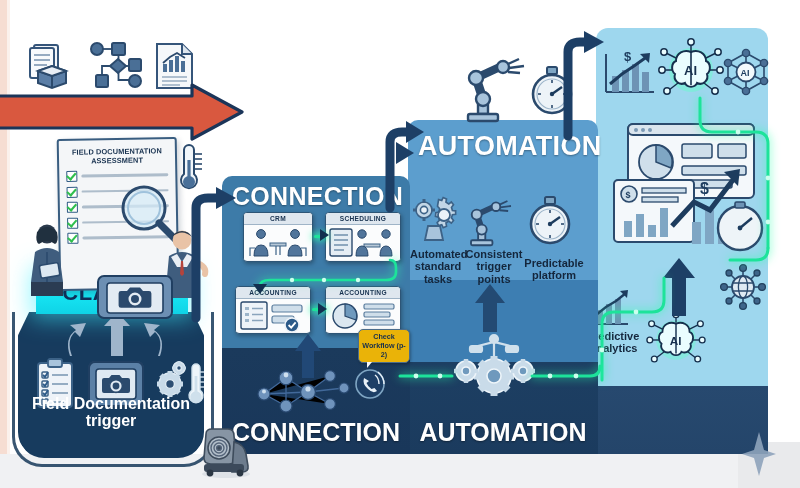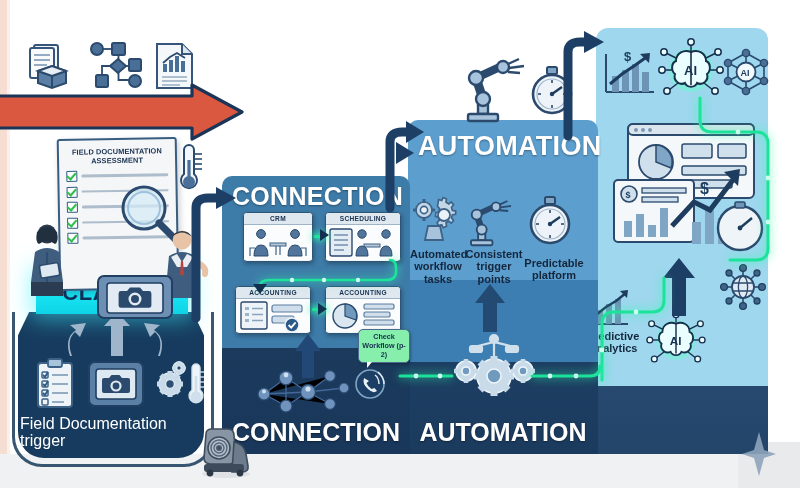--- a/index.html
+++ b/index.html
@@ -76,22 +76,22 @@
 
   
   .base-label{
     position:absolute;color:#fff;font-weight:bold;font-size:25px;
     text-align:center;text-shadow:0 1px 2px rgba(0,0,0,.4);
   }
   .bl-connection{left:222px;top:418px;width:188px;}
   .bl-automation{left:408px;top:418px;width:190px;}
   .bl-intelligence{left:596px;top:418px;width:176px;font-size:24px;}
   .bl-field{
-    position:absolute;left:20px;top:415px;width:182px;color:#fff;font-weight:normal;
-    font-size:16px;line-height:1.08;text-align:left;
+    position:absolute;left:20px;top:395px;width:182px;color:#fff;font-weight:bold;
+    font-size:16px;line-height:1.08;text-align:center;
   }
 
   
   .topicons{position:absolute;left:26px;top:42px;display:flex;gap:12px;align-items:center;}
 
   
   .red-arrow{position:absolute;left:-4px;top:84px;}
 
   
   .mc-text{
@@ -129,21 +129,21 @@
 
   
   .cap-lbl{
     position:absolute;color:#14263c;font-weight:bold;font-size:11px;line-height:1.12;
     text-align:center;
   }
 
   
   .callout{
     position:absolute;left:358px;top:329px;width:46px;
-    background:#86efac;border:1.3px solid #4a6c8c;border-radius:5px;
+    background:#eab308;border:1.3px solid #4a6c8c;border-radius:5px;
     color:#17304e;font-size:7.2px;font-weight:bold;text-align:center;
     padding:3px 2px;line-height:1.22;
     box-shadow:1px 1px 3px rgba(0,0,0,.3);
   }
   .callout:after{
     content:"";position:absolute;left:8px;bottom:-6px;border-width:6px 5px 0 0;
     border-style:solid;border-color:#f6f8fa transparent transparent transparent;
   }
 
   
@@ -450,21 +450,21 @@
           <line x1="10" y1="3" x2="10" y2="7"></line>
           <line x1="10" y1="21" x2="10" y2="25"></line>
           <line x1="-1" y1="14" x2="3" y2="14"></line>
           <line x1="17" y1="14" x2="21" y2="14"></line>
         </g>
     </g>
     <path d="M14 30 L26 30 L29 44 L11 44 Z" fill="#a8c4dc" stroke="#3c6287" stroke-width="1.8"></path>
   </svg>
   <div class="cap-lbl" style="left:410px;top:248px;width:56px;">
     <span>Automated</span><br>
-    <span>workflow</span><br>
+    <span>standard</span><br>
     <span>tasks</span>
   </div>
 
   <svg style="position:absolute;left:466px;top:196px" width="50" height="50" viewBox="0 0 68 70">
     <g stroke="#2b4a6d" stroke-width="2.6" fill="#a8c4dc" stroke-linejoin="round">
       <path d="M16 62 L16 46 L26 46 L26 62 Z"></path>
       <rect x="6" y="62" width="30" height="7" rx="2"></rect>
       <path d="M21 47 L14 26" stroke-width="9" stroke-linecap="round" fill="none"></path>
       <path d="M14 26 L40 14" stroke-width="8" stroke-linecap="round" fill="none"></path>
       <circle cx="21" cy="47" r="7"></circle>

